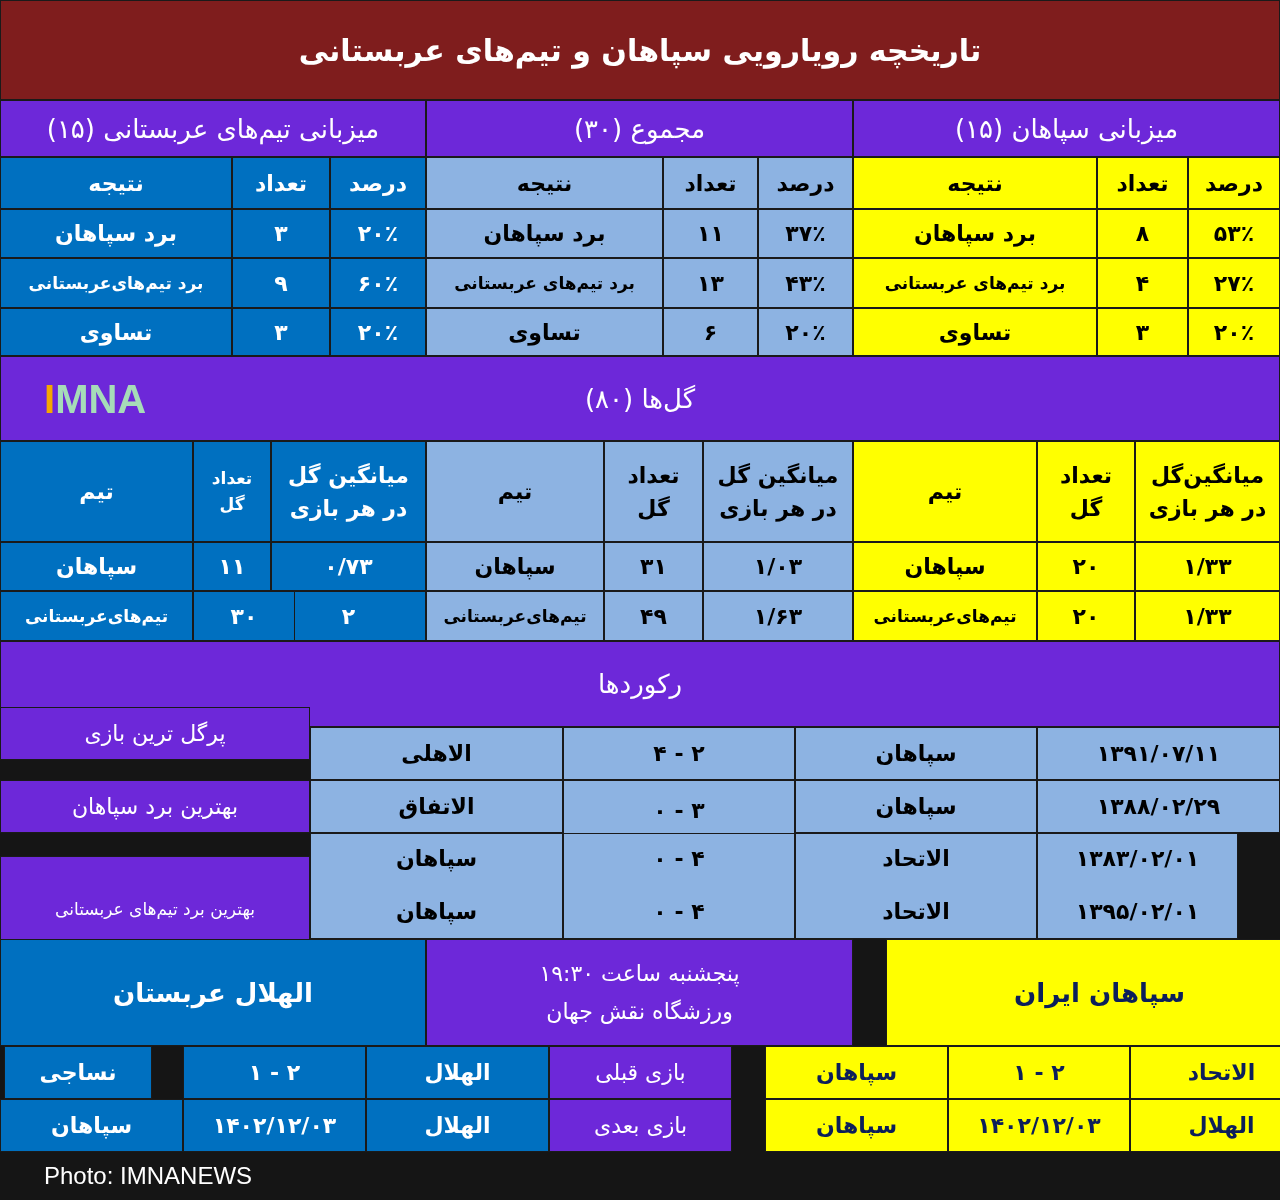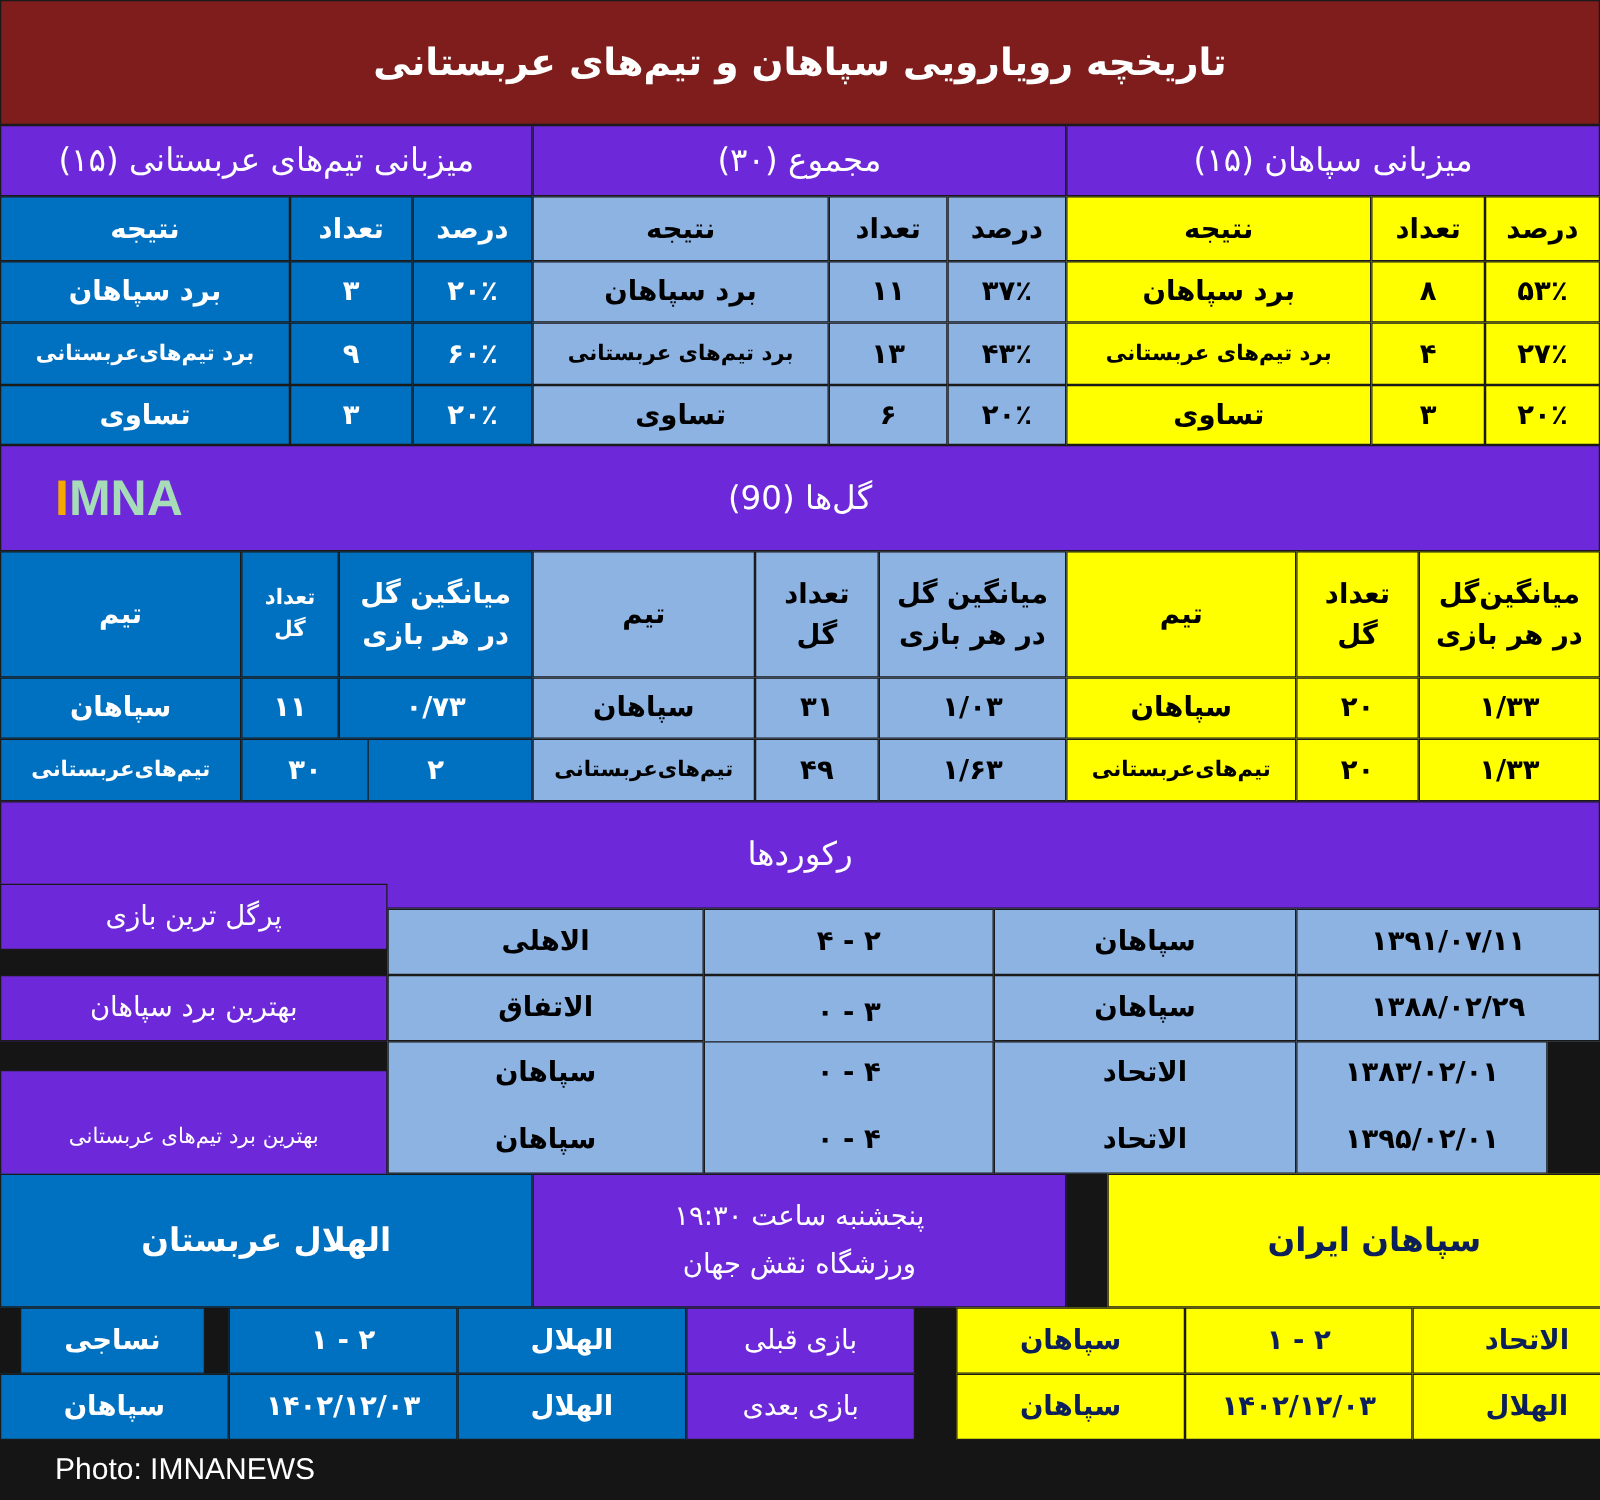--- a/index.html
+++ b/index.html
@@ -72,21 +72,21 @@
 <div class="abs dblue cell" style="left:0;top:209px;width:232px;height:49px;">برد سپاهان</div>
 
 <div class="abs dblue cell num" style="left:330px;top:258px;width:96px;height:50px;">۶۰٪</div>
 <div class="abs dblue cell num" style="left:232px;top:258px;width:98px;height:50px;">۹</div>
 <div class="abs dblue cell small" style="left:0;top:258px;width:232px;height:50px;">برد تیم‌های‌عربستانی</div>
 
 <div class="abs dblue cell num" style="left:330px;top:308px;width:96px;height:48px;">۲۰٪</div>
 <div class="abs dblue cell num" style="left:232px;top:308px;width:98px;height:48px;">۳</div>
 <div class="abs dblue cell" style="left:0;top:308px;width:232px;height:48px;">تساوی</div>
 
-<div class="abs green sechead" style="left:0;top:356px;width:1280px;height:85px;">گل‌ها (90)</div>
+<div class="abs green sechead" style="left:0;top:356px;width:1280px;height:85px;">گل‌ها (۸۰)</div>
 <div class="imna"><span class="bar">I</span><span>MNA</span></div>
 
 <div class="abs yellow hdr two" style="left:1135px;top:441px;width:145px;height:101px;">
   <span>میانگین‌گل</span>
   <span>در هر بازی</span>
 </div>
 <div class="abs yellow hdr two" style="left:1037px;top:441px;width:98px;height:101px;">
   <span>تعداد</span>
   <span>گل</span>
 </div>
@@ -174,21 +174,21 @@
   <span>ورزشگاه نقش جهان</span>
 </div>
 <div class="abs dblue sechead" style="left:0;top:939px;width:426px;height:107px;">الهلال عربستان</div>
 
 <div class="abs yellow navy cell" style="left:1097px;top:1046px;width:183px;height:53px;">الاتحاد</div>
 <div class="abs yellow navy cell num" style="left:915px;top:1046px;width:182px;height:53px;">۲ - ۱</div>
 <div class="abs yellow navy cell" style="left:732px;top:1046px;width:183px;height:53px;">سپاهان</div>
 <div class="abs green cell" style="left:549px;top:1046px;width:183px;height:53px;">بازی قبلی</div>
 <div class="abs dblue cell" style="left:366px;top:1046px;width:183px;height:53px;">الهلال</div>
 <div class="abs dblue cell num" style="left:183px;top:1046px;width:183px;height:53px;">۲ - ۱</div>
-<div class="abs dblue cell" style="left:16px;top:1046px;width:148px;height:53px;">نساجی</div>
+<div class="abs dblue cell" style="left:4px;top:1046px;width:148px;height:53px;">نساجی</div>
 
 <div class="abs yellow navy cell" style="left:1097px;top:1099px;width:183px;height:53px;">الهلال</div>
 <div class="abs yellow navy cell num" style="left:915px;top:1099px;width:182px;height:53px;">۱۴۰۲/۱۲/۰۳</div>
 <div class="abs yellow navy cell" style="left:732px;top:1099px;width:183px;height:53px;">سپاهان</div>
 <div class="abs green cell" style="left:549px;top:1099px;width:183px;height:53px;">بازی بعدی</div>
 <div class="abs dblue cell" style="left:366px;top:1099px;width:183px;height:53px;">الهلال</div>
 <div class="abs dblue cell num" style="left:183px;top:1099px;width:183px;height:53px;">۱۴۰۲/۱۲/۰۳</div>
 <div class="abs dblue cell" style="left:0;top:1099px;width:183px;height:53px;">سپاهان</div>
 
 <div class="footer">Photo: IMNANEWS</div>

